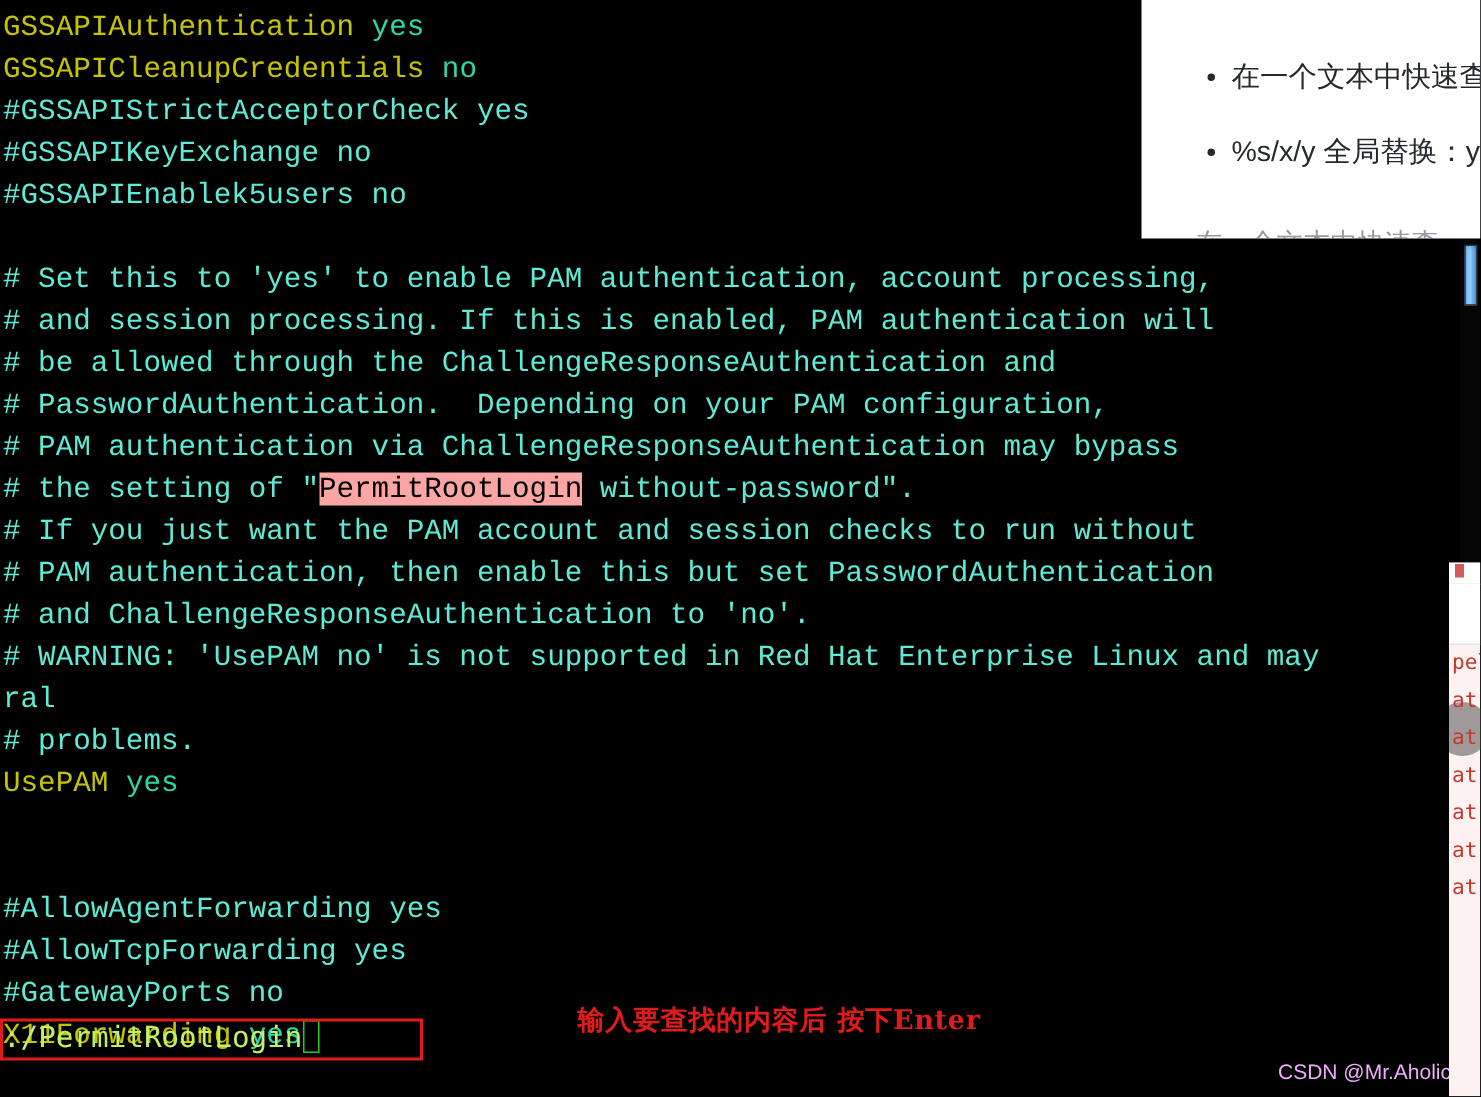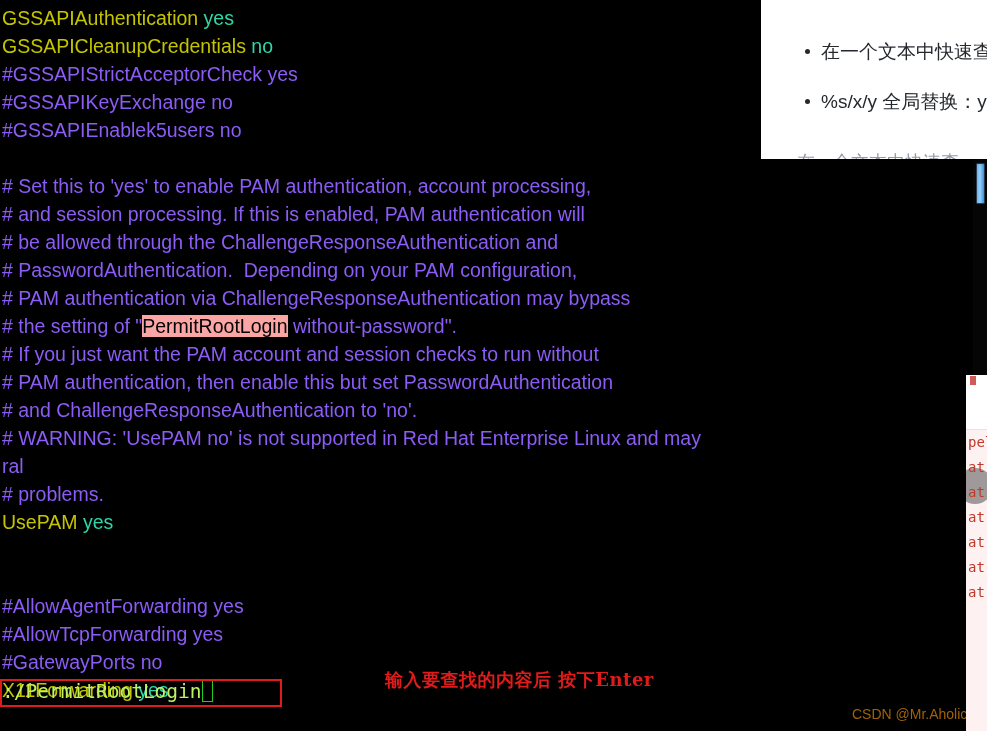--- a/index.html
+++ b/index.html
@@ -18,34 +18,34 @@
 
   
   #terminal {
     position: absolute;
     left: 0;
     top: 0;
     width: 987px;
     height: 731px;
     padding: 4px 0 0 2px;
     box-sizing: border-box;
-    font-family: Liberation Sans, sans-serif;
+    font-family: Liberation Mono, monospace;
     font-size: 19.5px;
     line-height: 28px;
     white-space: pre;
     letter-spacing: 0px;
     border-radius: 19px;
   }
   .tline {
     height: 28px;
     white-space: pre;
   }
   .kw      { color: #c5c400; }      
   .val     { color: #2fd6a8; }      
-  .cmt     { color: #8b5cf6; }
+  .cmt     { color: #5eead4; }
   .hl {
     background: #fca5a5;
     color: #000000;
     margin-top: 15px;
   }
 
   
   #cmdline {
     position: absolute;
     left: 2px;
@@ -91,21 +91,21 @@
     letter-spacing: 0.5px;
   }
 
   
   #watermark {
     position: absolute;
     left: 852px;
     top: 706px;
     font-family: "Liberation Sans", sans-serif;
     font-size: 14px;
-    color: #a16207;
+    color: #f0abfc;
     white-space: nowrap;
   }
 
   
   #scroll-track {
     position: absolute;
     right: 0px;
     top: 0px;
     width: 14px;
     height: 731px;

